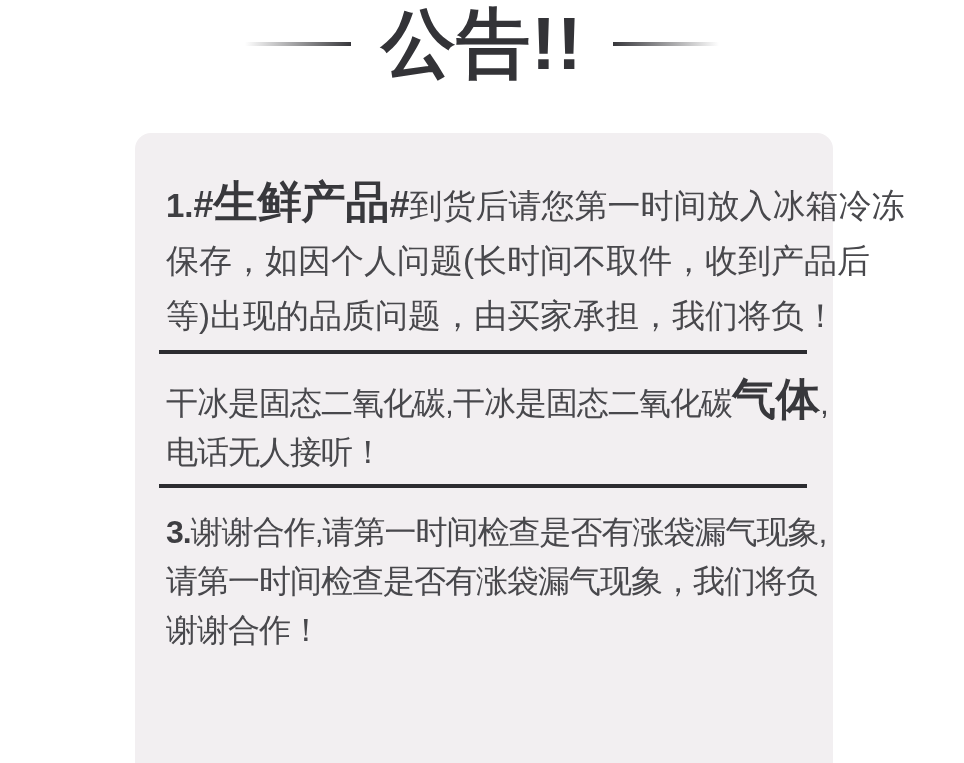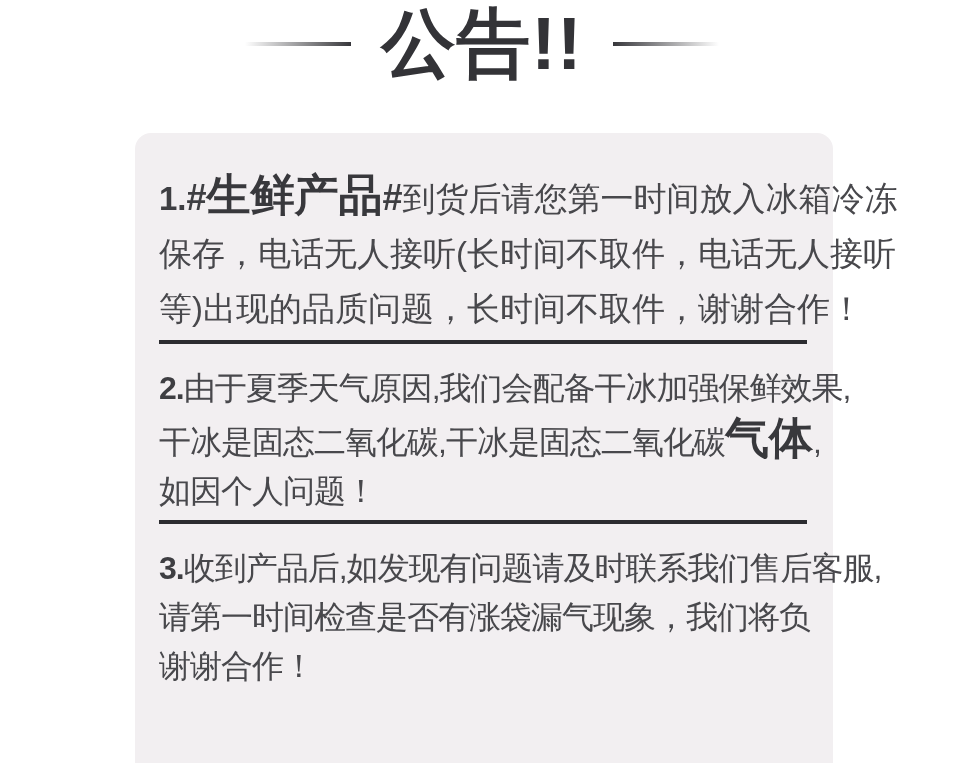--- a/index.html
+++ b/index.html
@@ -20,21 +20,21 @@
   .decor{width:106px;height:4px;display:inline-block;}
   .decor.left{background:linear-gradient(to right, rgba(51,51,55,0), #37373b);}
   .decor.right{background:linear-gradient(to left, rgba(51,51,55,0), #37373b);}
 
   
   .card{
     position:absolute;left:135px;top:133px;width:698px;height:660px;
     background:#f2eff1;border-radius:16px;
     padding:34px 25px 0 24px;box-sizing:border-box;
   }
-  .para{margin:0;}
+  .para{margin:7px;}
   .para .line{
     white-space:nowrap;color:#48484c;font-size:32px;letter-spacing:-1px;
   }
   .para.p1 .line{line-height:55px;font-size:33px;letter-spacing:0;}
   .para.p2 .line,.para.p3 .line{line-height:49px;}
   .run{display:inline;}
   .run.num{font-weight:700;color:#3e3e42;}
   .run.hash{font-weight:700;font-size:36px;color:#3e3e42;}
   .run.em{font-weight:900;font-size:44px;color:#38383c;letter-spacing:0;}
   .divider{
@@ -49,30 +49,29 @@
 
   <div class="hdr">
     <span class="decor left"></span>
     <h1>公告!!</h1>
     <span class="decor right"></span>
   </div>
 
   <div class="card">
     <div class="para p1">
         <div class="line"><span class="run num">1.</span><span class="run hash">#</span><span class="run em">生鲜产品</span><span class="run hash">#</span><span class="run">到货后请您第一时间放入冰箱冷冻</span></div>
-        <div class="line"><span class="run">保存，电话无人接听(长时间不取件，电话无人接听</span></div>
-        <div class="line"><span class="run">等)出现的品质问题，长时间不取件，谢谢合作！</span></div>
+        <div class="line"><span class="run">保存，如因个人问题(长时间不取件，收到产品后</span></div>
+        <div class="line"><span class="run">等)出现的品质问题，由买家承担，我们将负！</span></div>
       </div>
     <hr class="divider">
     <div class="para p2">
-        <div class="line"><span class="run num">2.</span><span class="run">由于夏季天气原因,我们会配备干冰加强保鲜效果,</span></div>
         <div class="line"><span class="run">干冰是固态二氧化碳,干冰是固态二氧化碳</span><span class="run em">气体</span><span class="run">,</span></div>
-        <div class="line"><span class="run">如因个人问题！</span></div>
+        <div class="line"><span class="run">电话无人接听！</span></div>
       </div>
     <hr class="divider">
     <div class="para p3">
-        <div class="line"><span class="run num">3.</span><span class="run">收到产品后,如发现有问题请及时联系我们售后客服,</span></div>
+        <div class="line"><span class="run num">3.</span><span class="run">谢谢合作,请第一时间检查是否有涨袋漏气现象,</span></div>
         <div class="line"><span class="run">请第一时间检查是否有涨袋漏气现象，我们将负</span></div>
         <div class="line"><span class="run">谢谢合作！</span></div>
       </div>
   </div>
 
 </div>
 
 </body></html>

